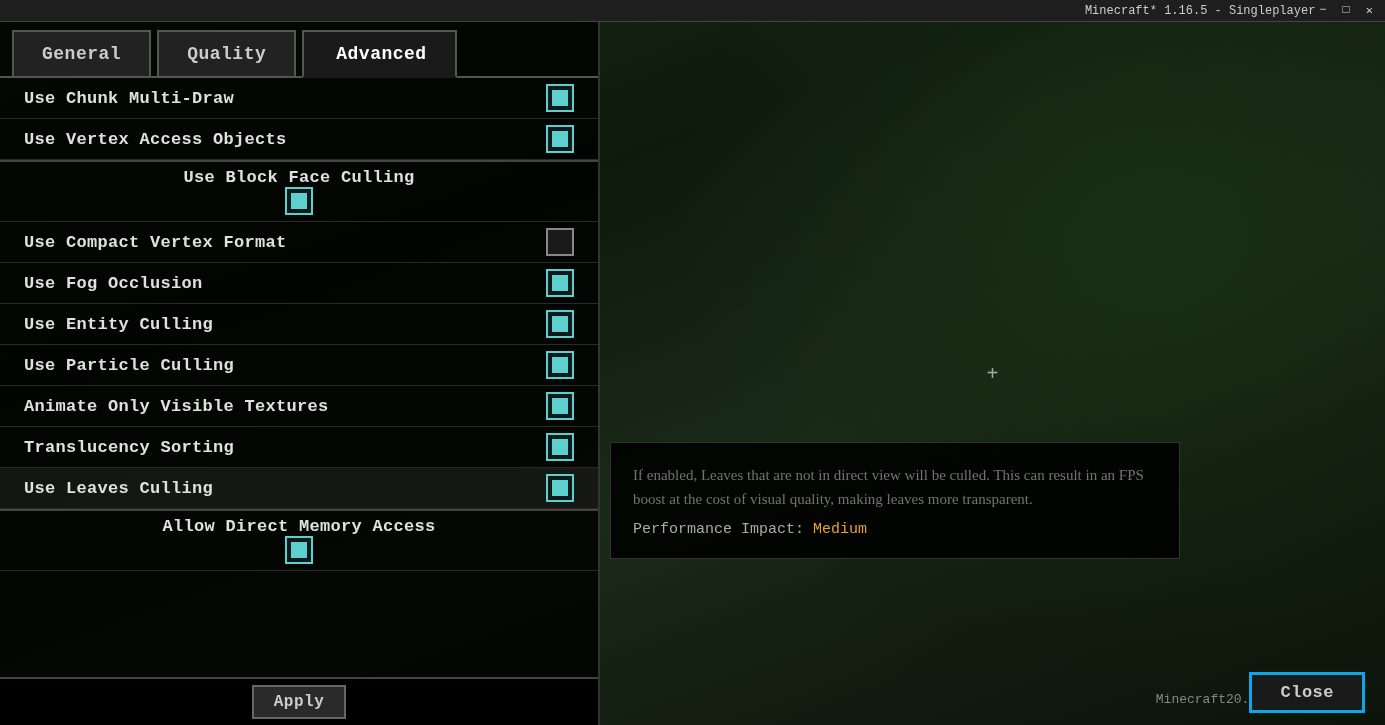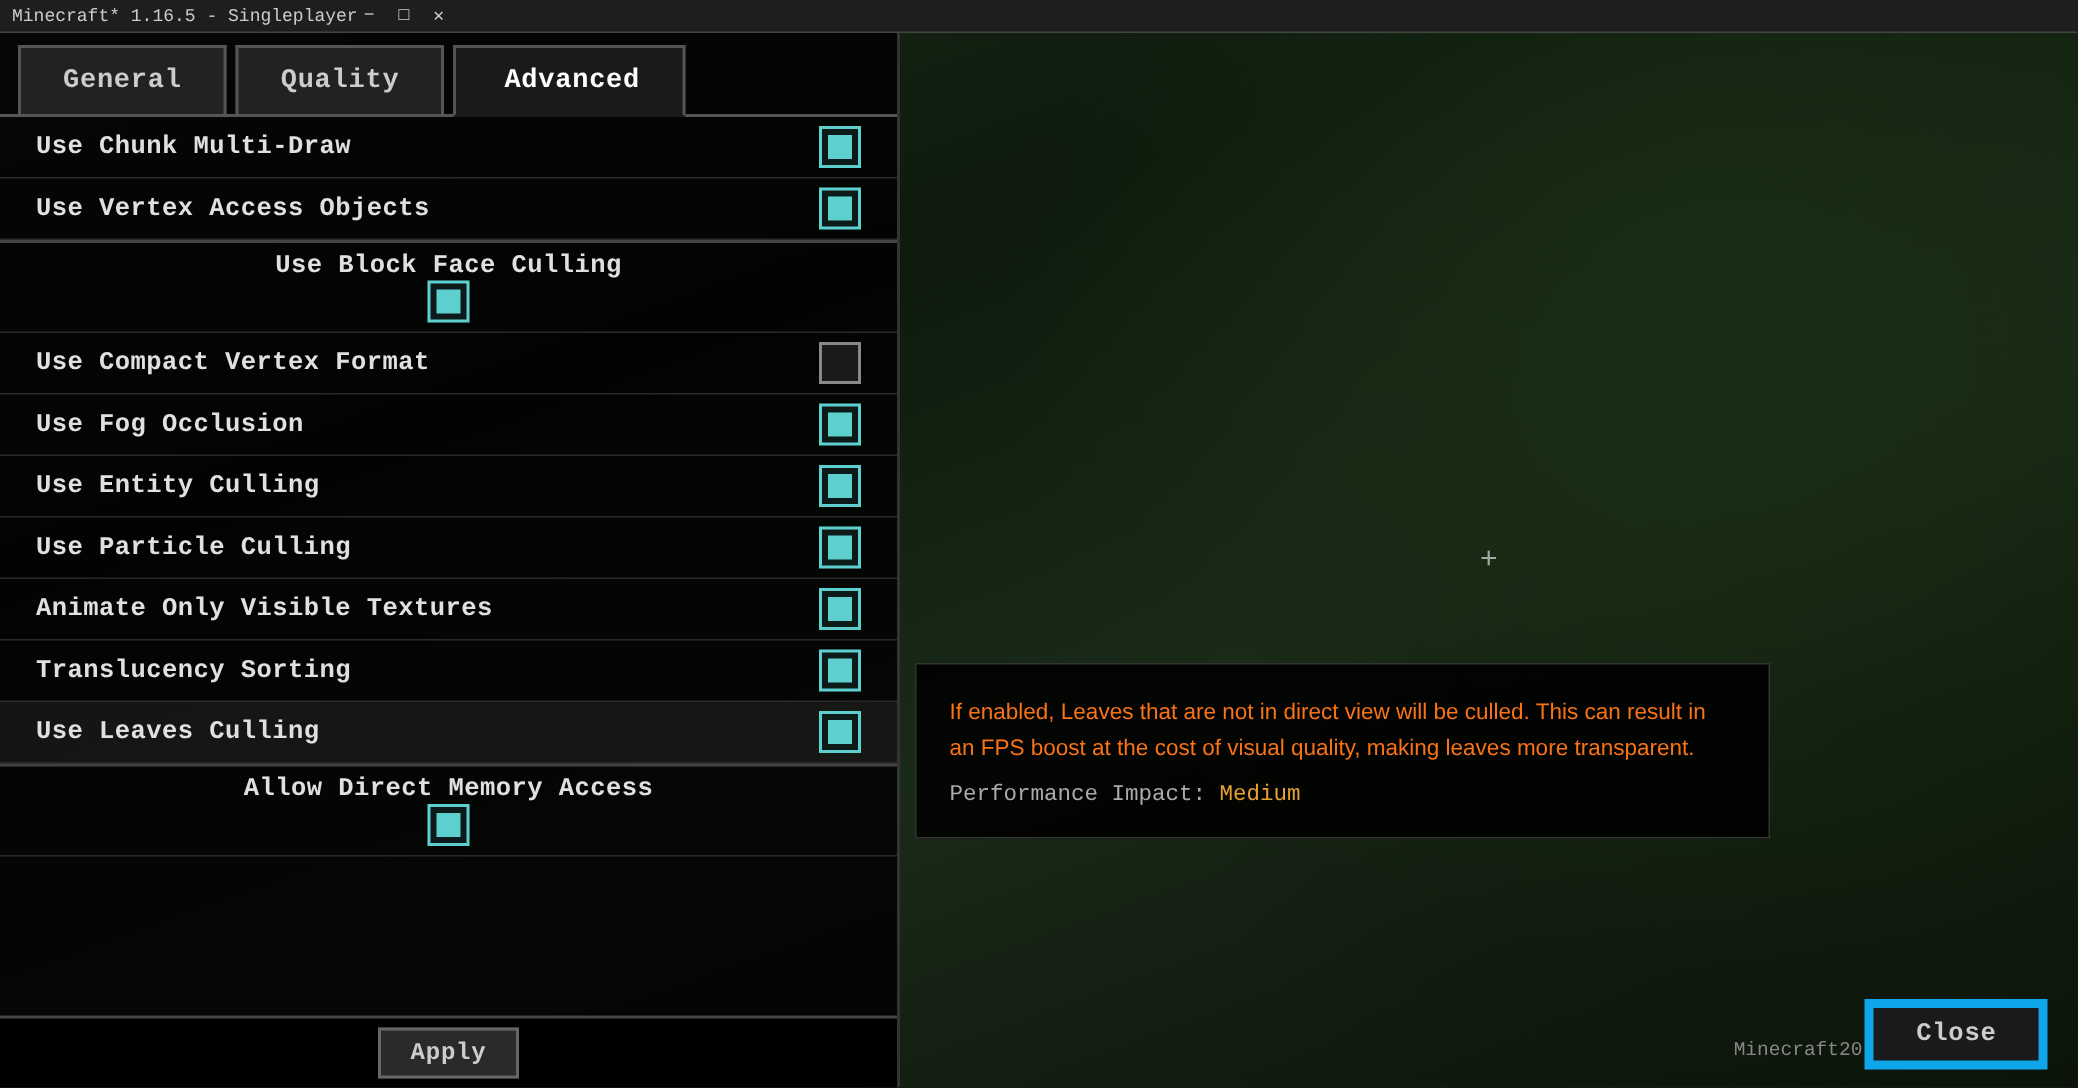--- a/index.html
+++ b/index.html
@@ -12,21 +12,21 @@
       font-family: 'Courier New', Courier, monospace;
     }
 
     
     .titlebar {
       width: 100%;
       height: 22px;
       background: #1e1e1e;
       display: flex;
       align-items: center;
-      justify-content: flex-start;
+      justify-content: flex-end;
       padding: 0 8px;
       border-bottom: 1px solid #444;
     }
     .titlebar-title {
       color: #ccc;
       font-size: 12px;
     }
     .titlebar-controls {
       display: flex;
       gap: 8px;
@@ -213,23 +213,23 @@
       right: -620px;
       top: 430px;
       width: 560px;
       background: rgba(0, 0, 0, 0.88);
       border: 1px solid #333;
       padding: 20px 22px;
       z-index: 20;
     }
 
     .tooltip-text {
-      font-family: Liberation Sans, sans-serif;
+      font-family: Liberation Serif, serif;
       font-size: 15px;
-      color: #f97316;
+      color: #737373;
       line-height: 1.6;
     }
 
     .tooltip-impact {
       margin-top: 10px;
       font-family: 'Courier New', monospace;
       font-size: 15px;
       color: #aaa;
     }
 
@@ -257,21 +257,21 @@
       right: 20px;
       z-index: 30;
     }
 
     .close-btn {
       font-family: 'Courier New', monospace;
       font-size: 17px;
       font-weight: bold;
       color: #ccc;
       background: #1a1a1a;
-      border: 6px solid #0ea5e9;
+      border: 3px solid #0ea5e9;
       padding: 8px 28px;
       cursor: pointer;
       letter-spacing: 0.5px;
       margin-left: 20px;
     }
 
     .watermark {
       position: absolute;
       bottom: 18px;
       right: 120px;

